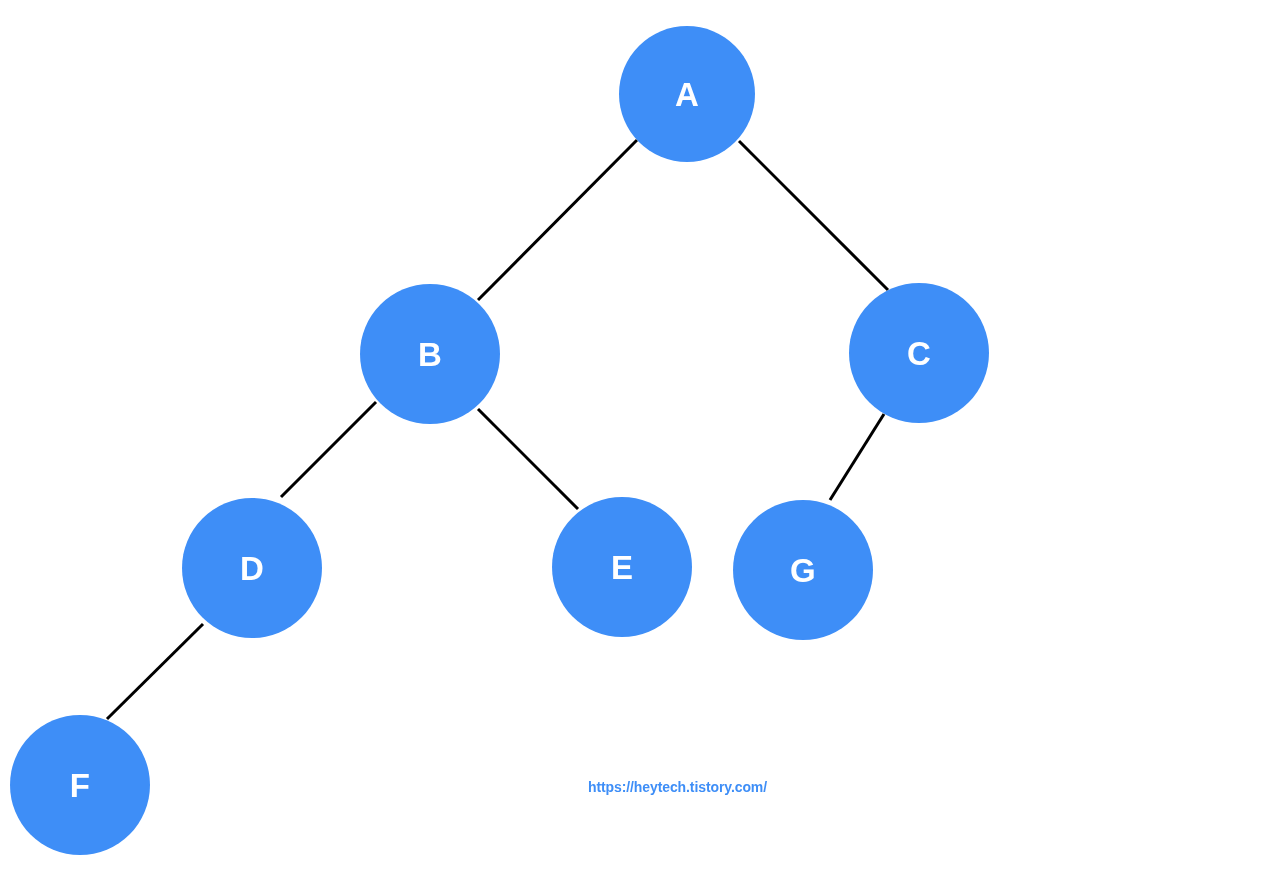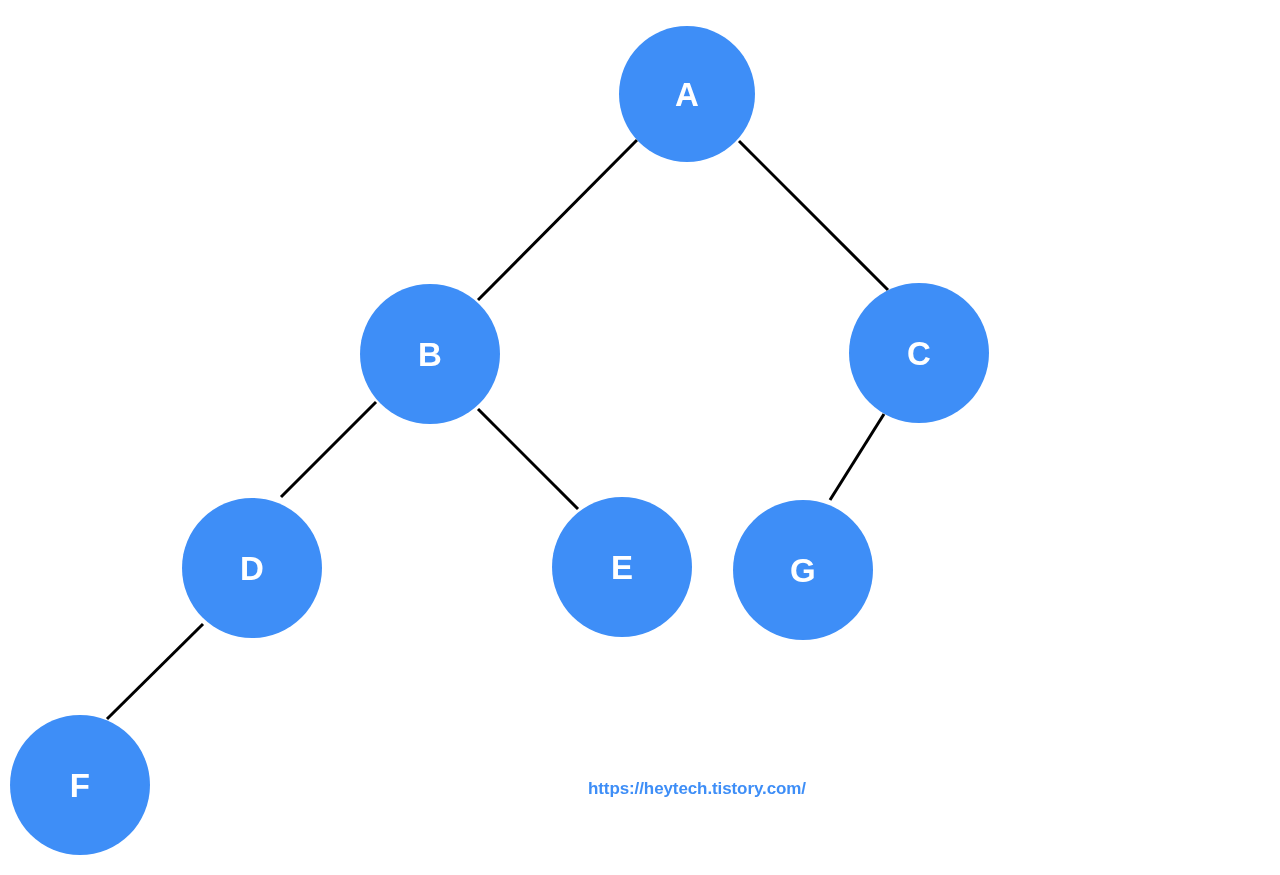--- a/index.html
+++ b/index.html
@@ -40,21 +40,21 @@
     font-weight: bold;
     font-size: 33px;
     line-height: 1;
     letter-spacing: 0.2px;
     user-select: none;
   }
   .watermark {
     position: absolute;
     font-family: "Liberation Sans", sans-serif;
     font-weight: bold;
-    font-size: 17px;
+    font-size: 14px;
     letter-spacing: -0.1px;
     white-space: nowrap;
     text-decoration: none;
   }
 </style>
 </head>
 <body>
 
 <div id="canvas" style="background: rgb(255, 255, 255);">
 

